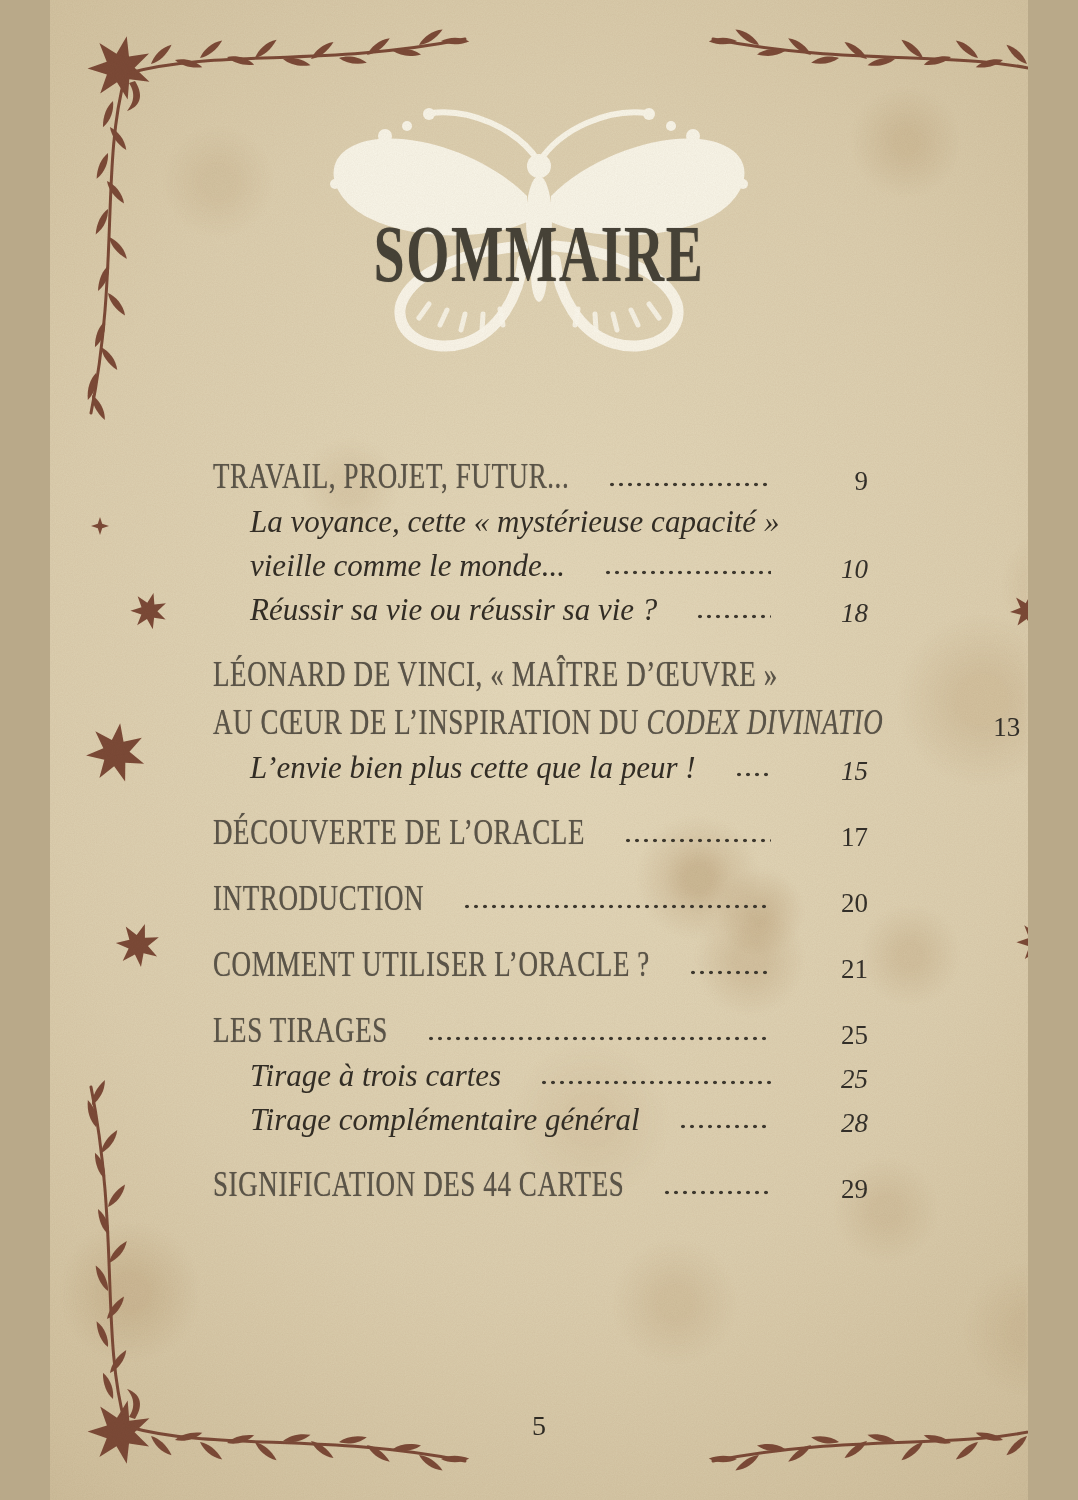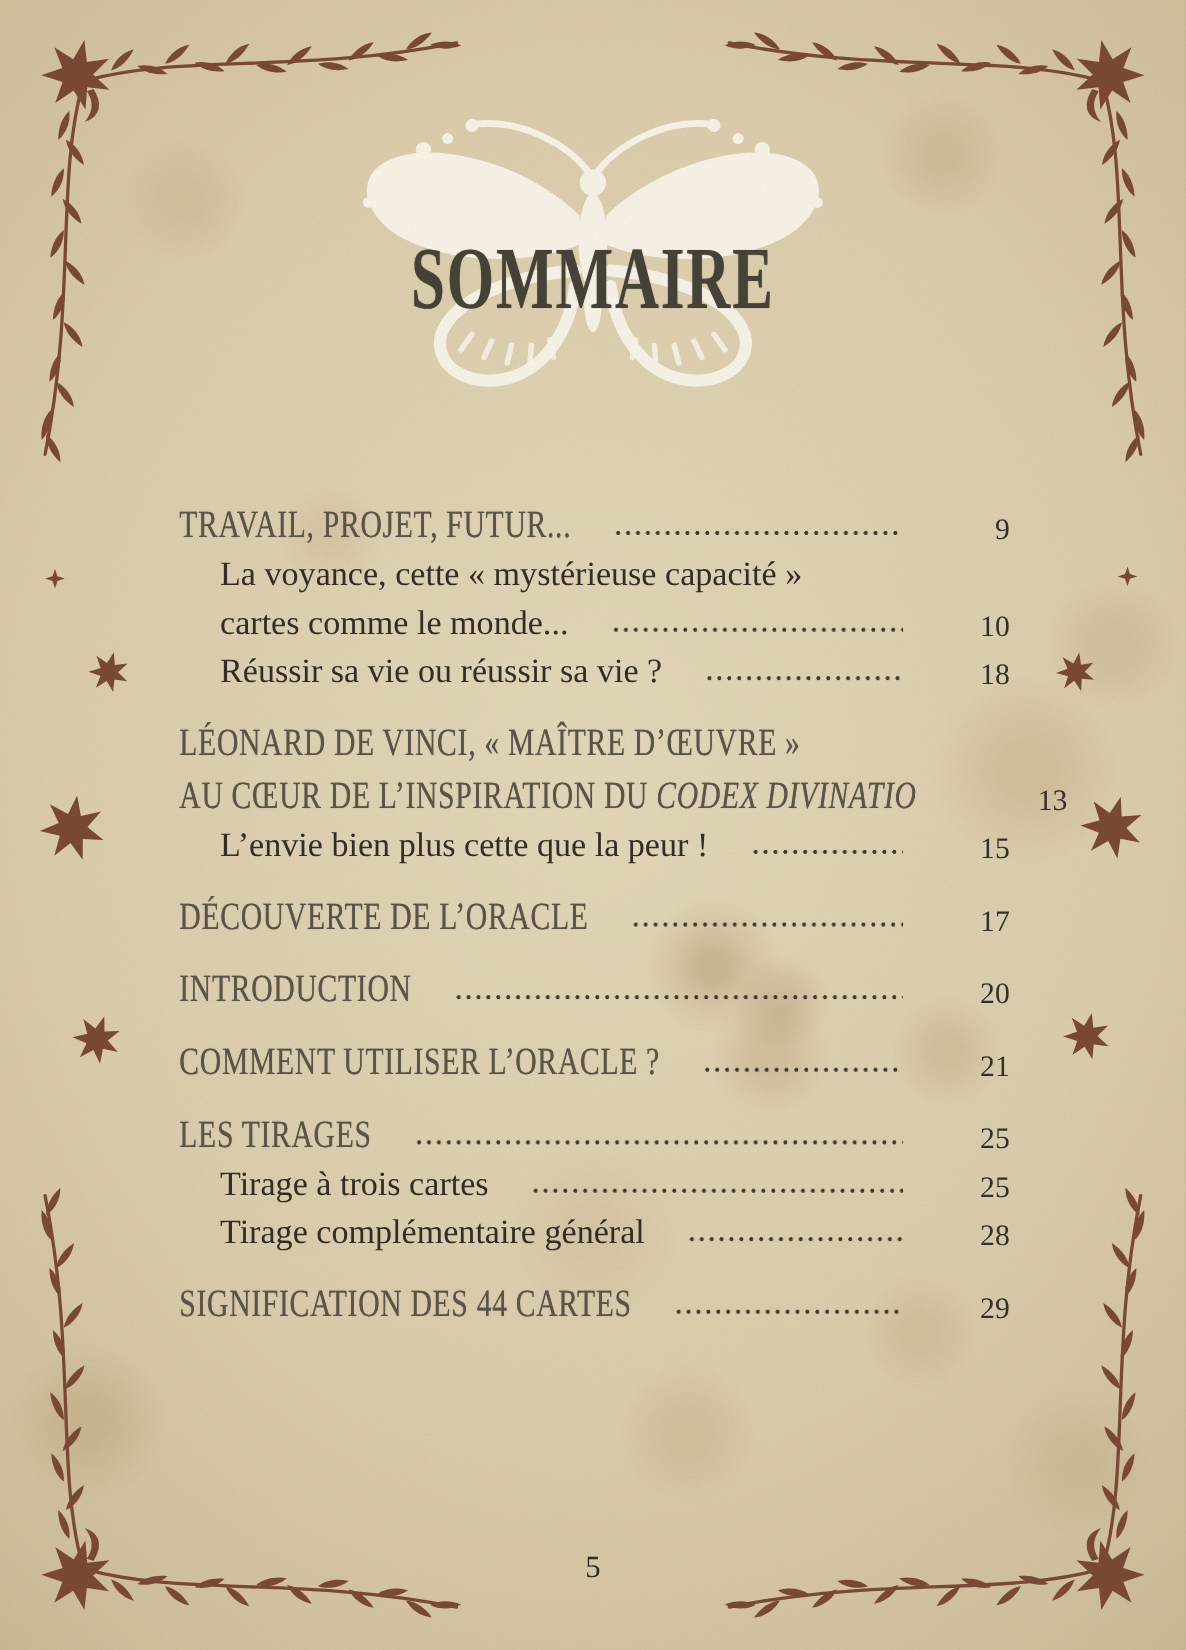--- a/index.html
+++ b/index.html
@@ -1,18 +1,18 @@
 <!DOCTYPE html>
 <html lang="fr"><head>
 <meta charset="utf-8">
 <style>
   html,body{margin:0;padding:0;background:#b9a989;}
   .page{
     position:relative;
-    width:1078px;height:1500px;
+    width:978px;height:1500px;
     margin:0 auto;
     overflow:hidden;
     font-family:"Liberation Serif","DejaVu Serif",serif;
     background:
       radial-gradient(ellipse 900px 1100px at 50% 46%, #e6dabd 0%, #ddcfb0 55%, #d2c2a0 86%, #c9b795 100%);
   }
   
   .stains{
     position:absolute;inset:0;pointer-events:none;filter:blur(2px);
     background:
@@ -52,21 +52,21 @@
   .toc-section{margin-bottom:18px;}
   .row{display:flex;align-items:flex-end;height:44px;gap:31px;}
   .row.heading{height:48px;}
   .row .label{white-space:nowrap;line-height:1.05;}
   .row.heading .label{
     font-size:27px;letter-spacing:.6px;color:#5c564a;
     transform:scaleY(1.30);transform-origin:left bottom;
     text-shadow:0 0 .6px rgba(92,86,74,.7);
   }
   .row.heading .label i{font-style:italic;}
-  .row.sub{padding-left:37px;}
+  .row.sub{padding-left:37px;font-style:italic;}
   .row.sub .label{font-size:31px;color:#332e26;}
   .leader{
     flex:1;align-self:flex-end;
     height:9px;margin:0 12px 6px 9px;
     background-image:radial-gradient(circle at 3px 4.5px, #3f3a30 1.55px, transparent 2.1px);
     background-size:9px 9px;background-repeat:repeat-x;background-position:left bottom;
   }
   .pagenum{
     min-width:54px;text-align:right;
     font-size:27px;color:#34302a;line-height:1.05;
@@ -188,21 +188,21 @@
       <div class="toc-section">
         <div class="row heading">
           <span class="label">TRAVAIL, PROJET, FUTUR...</span>
           <span class="leader"></span>
           <span class="pagenum">9</span>
         </div>
         <div class="row sub">
           <span class="label">La voyance, cette « mystérieuse capacité »</span>
         </div>
         <div class="row sub">
-          <span class="label">cartes comme le monde...</span>
+          <span class="label">vieille comme le monde...</span>
           <span class="leader"></span>
           <span class="pagenum">10</span>
         </div>
         <div class="row sub">
           <span class="label">Réussir sa vie ou réussir sa vie ?</span>
           <span class="leader"></span>
           <span class="pagenum">18</span>
         </div>
       </div>
       <div class="toc-section">

